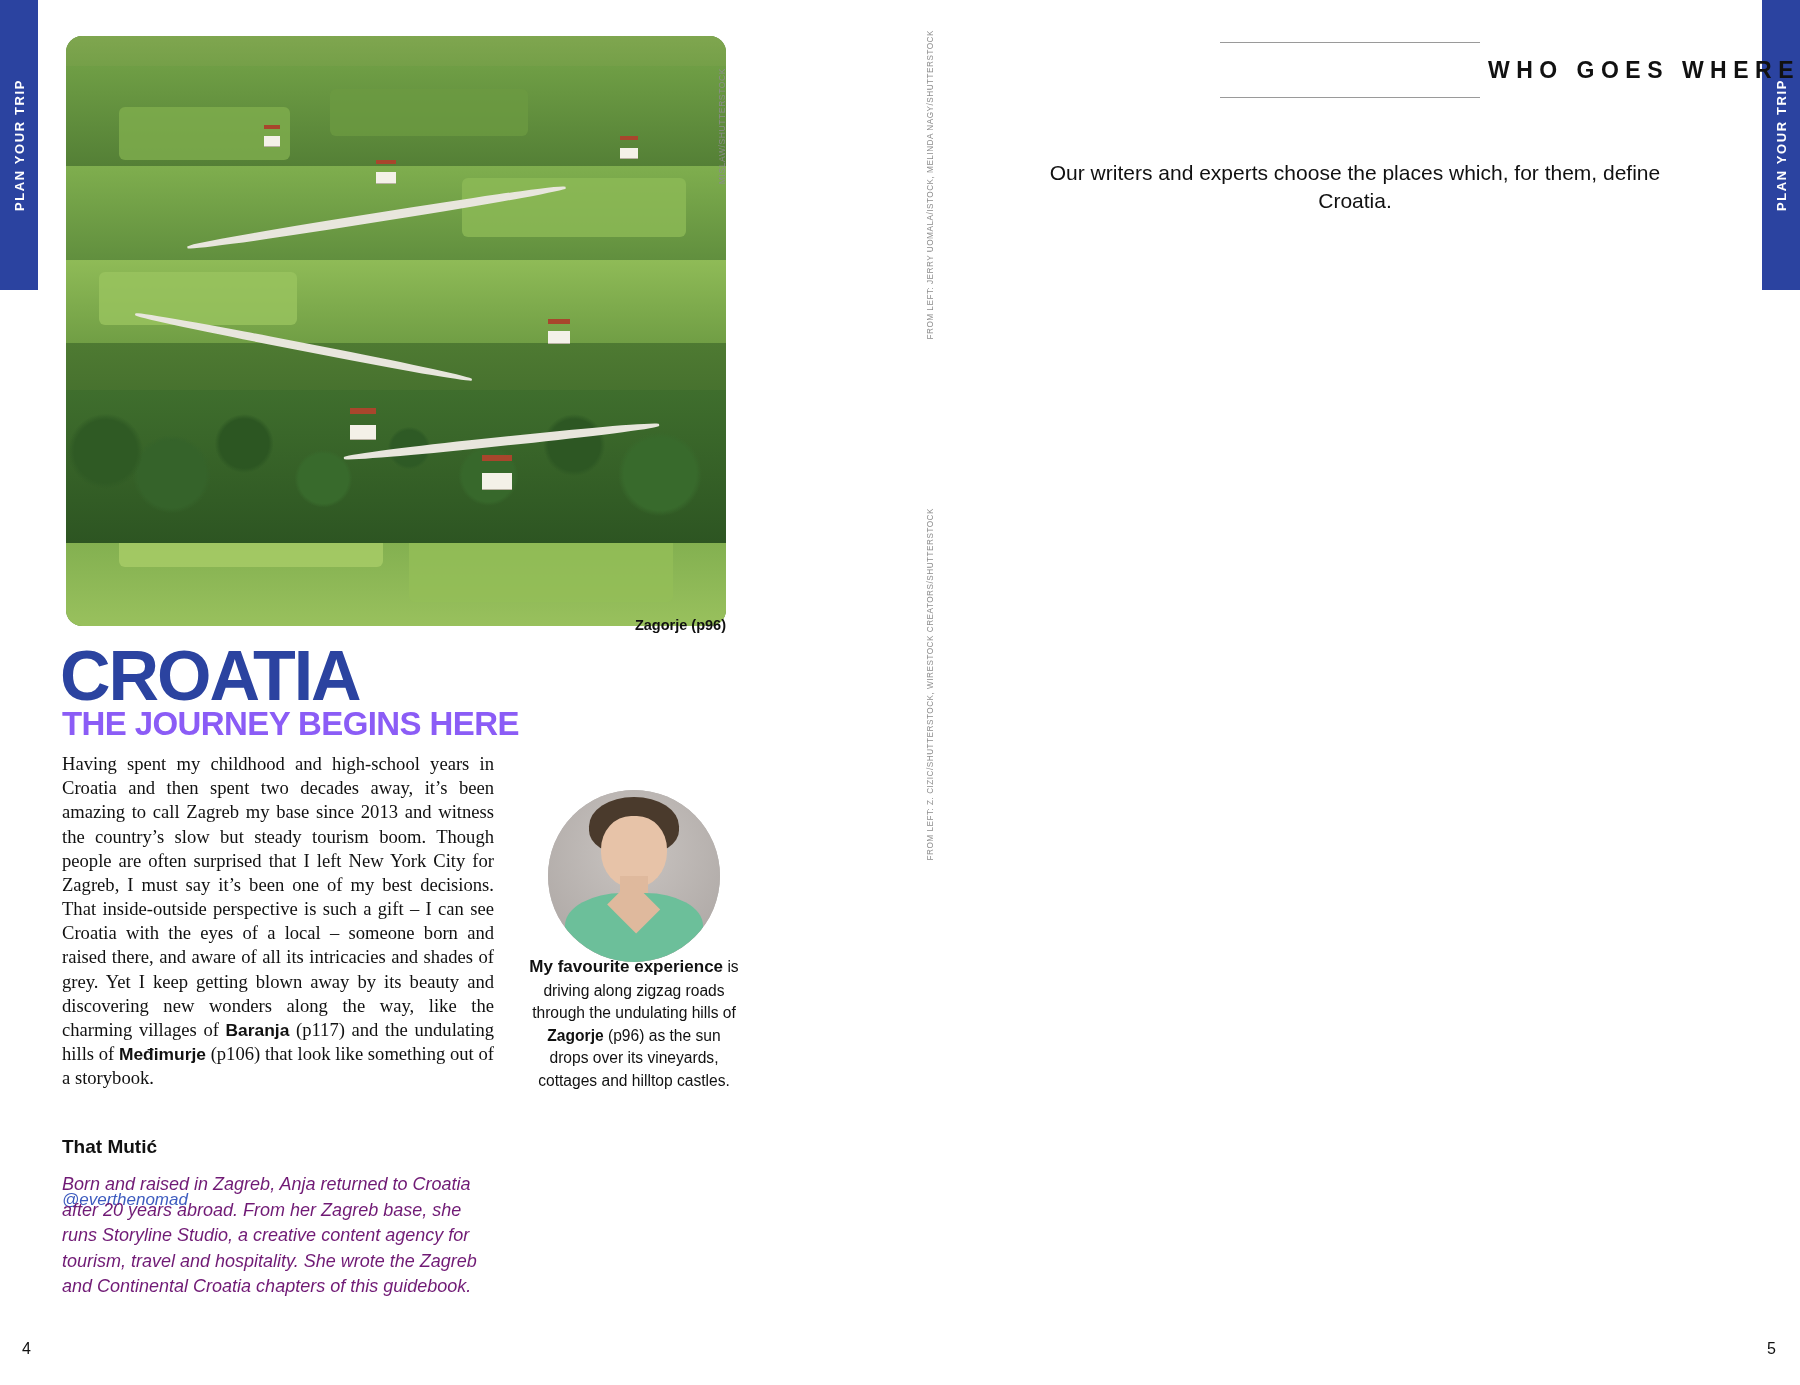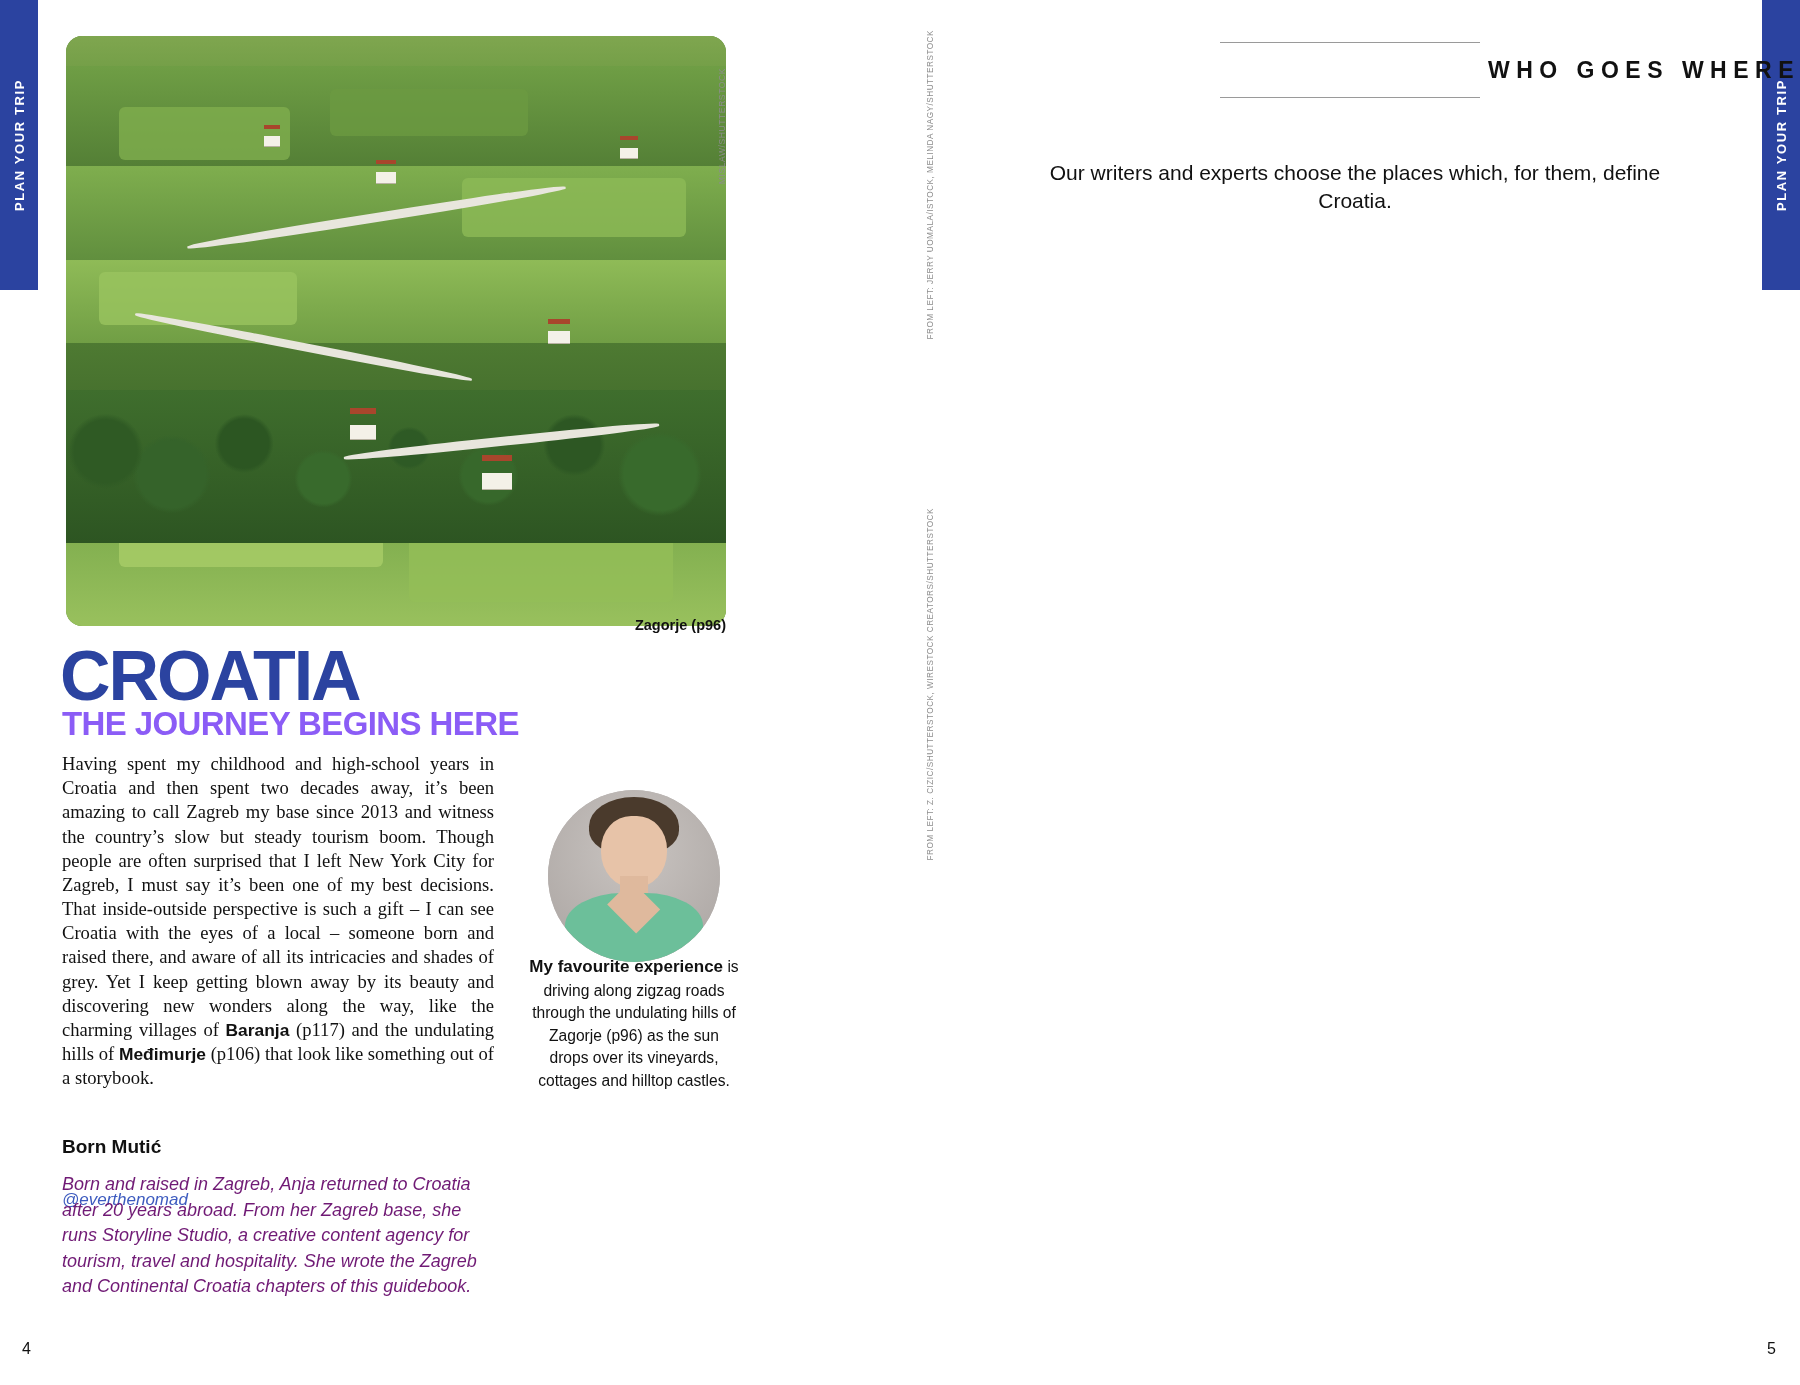--- a/index.html
+++ b/index.html
@@ -125,21 +125,21 @@
   .portrait .shirt{position:absolute;left:10%;top:60%;width:80%;height:45%;
     background:#6cbf9a;border-radius:42% 42% 0 0;}
   .portrait .collar{position:absolute;left:38%;top:58%;width:24%;height:20%;
     background:#dfb99d;transform:rotate(45deg);}
 
   .fav{
     position:absolute;left:528px;top:955px;width:212px;
     text-align:center;font-size:15.6px;line-height:1.45;color:#111;
   }
   .fav .lead{font-weight:700;font-size:17px;}
-  .fav b{font-weight:400;}
+  .fav b{font-weight:700;}
 
   
   .pageno{position:absolute;bottom:27px;font-size:16px;color:#111;}
   .pageno.left{left:22px;}
   .pageno.right{right:24px;}
 
   
   .wgw-wrap{position:absolute;left:0;top:42px;width:900px;text-align:right;}
   .wgw-rule{width:260px;height:1px;background:#9a9a9a;margin:0 auto;}
   .wgw-title{
@@ -206,21 +206,21 @@
     <div class="hero-credit">MISLAW/SHUTTERSTOCK</div>
     <div class="hero-caption">Zagorje (p96)</div>
 
     <div class="headline">CROATIA</div>
     <div class="subhead">THE JOURNEY BEGINS HERE</div>
 
     <div class="intro">
       <span>Having spent my childhood and high-school years in Croatia and then spent two decades away, it’s been amazing to call Zagreb my base since 2013 and witness the country’s slow but steady tourism boom. Though people are often surprised that I left New York City for Zagreb, I must say it’s been one of my best decisions. That inside-outside perspective is such a gift – I can see Croatia with the eyes of a local – someone born and raised there, and aware of all its intricacies and shades of grey. Yet I keep getting blown away by its beauty and discovering new wonders along the way, like the charming villages of </span><b>Baranja</b><span> (p117) and the undulating hills of </span><b>Međimurje</b><span> (p106) that look like something out of a storybook.</span>
     </div>
 
-    <div class="author-name">Born Mutić</div>
+    <div class="author-name">That Mutić</div>
     <div class="author-handle">@everthenomad</div>
     <div class="author-bio">Born and raised in Zagreb, Anja returned to Croatia after 20 years abroad. From her Zagreb base, she runs Storyline Studio, a creative content agency for tourism, travel and hospitality. She wrote the Zagreb and Continental Croatia chapters of this guidebook.</div>
 
     <div class="portrait">
       <div class="bg"></div>
         <div class="hair"></div>
         <div class="face"></div>
       <div class="neck"></div>
         <div class="shirt"></div>
         <div class="collar"></div>

